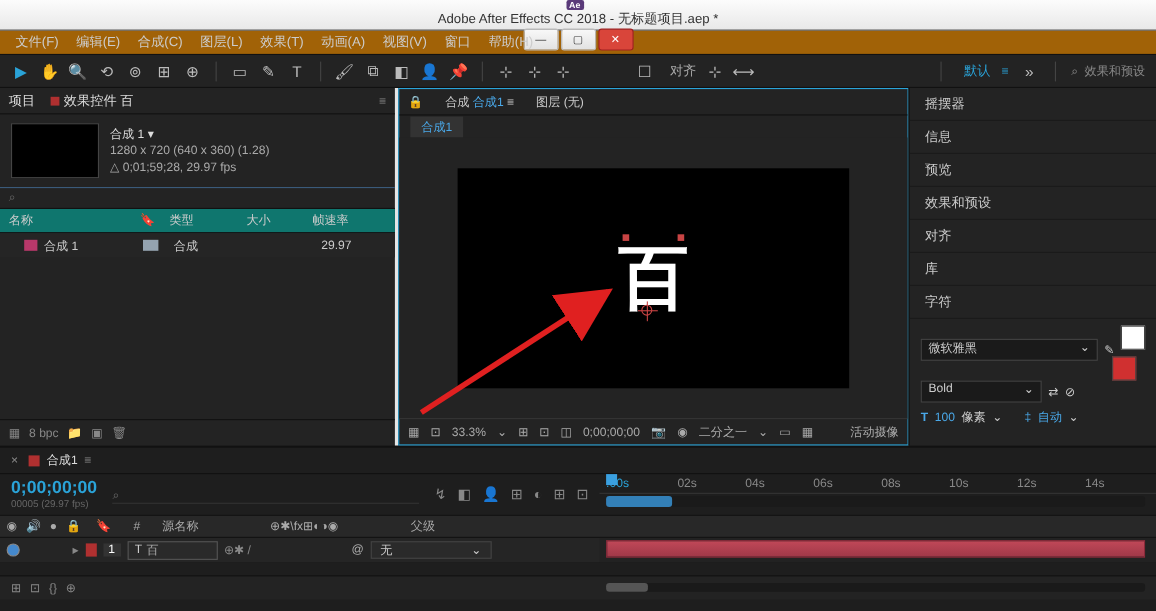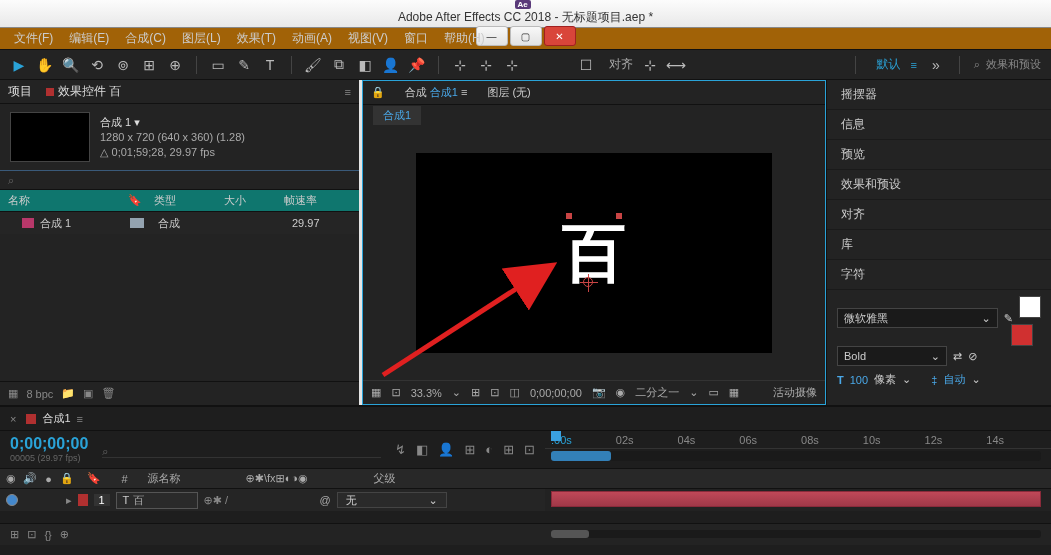--- a/index.html
+++ b/index.html
@@ -57,21 +57,21 @@
     .anchor::before, .anchor::after { content: ''; position: absolute; background: #c84444; }
     .anchor::before { width: 18px; height: 1px; top: 4px; left: -4px; }
     .anchor::after { width: 1px; height: 18px; left: 4px; top: -4px; }
     .arrow-svg { position: absolute; left: 0; top: 0; pointer-events: none; }
     .comp-footer { height: 24px; display: flex; align-items: center; padding: 0 8px; gap: 10px; color: #aaa; border-top: 1px solid #333; font-size: 11px; }
     
     .right-panels { width: 225px; background: #232323; display: flex; flex-direction: column; border-left: 1px solid #111; }
     .rp-item { padding: 6px 14px; color: #ccc; border-bottom: 1px solid #1a1a1a; font-size: 12px; }
     .char-panel { padding: 6px 10px; }
     .char-row { display: flex; align-items: center; gap: 6px; margin-bottom: 6px; }
-    .char-sel { flex: 1; background: #1a1a1a; border: 1px solid #444; color: #ccc; height: 20px; padding: 0 6px; display: flex; align-items: center; justify-content: space-between; }
+    .char-sel { flex: 1; background: #1a1a1a; border: 1px solid #444; color: #ccc; height: 20px; padding: 0 6px; display: flex; align-items: flex-start; justify-content: space-between; }
     .swatch { width: 22px; height: 22px; background: #fff; border: 1px solid #444; }
     .swatch2 { width: 22px; height: 22px; background: #d03030; border: 1px solid #444; position: relative; top: 6px; left: -8px; }
     .char-size { color: #4aa8e8; }
     
     .timeline-section { background: #1e1e1e; border-top: 2px solid #111; }
     .tl-tabs { height: 24px; display: flex; align-items: center; padding: 0 10px; gap: 10px; border-bottom: 1px solid #111; }
     .comp-chip { display: flex; align-items: center; gap: 6px; color: #ddd; }
     .tl-header { display: flex; height: 38px; border-bottom: 1px solid #111; }
     .tl-left { width: 545px; display: flex; padding: 4px 10px; gap: 14px; }
     .timecode { color: #2aa3d8; font-size: 16px; font-weight: bold; }

